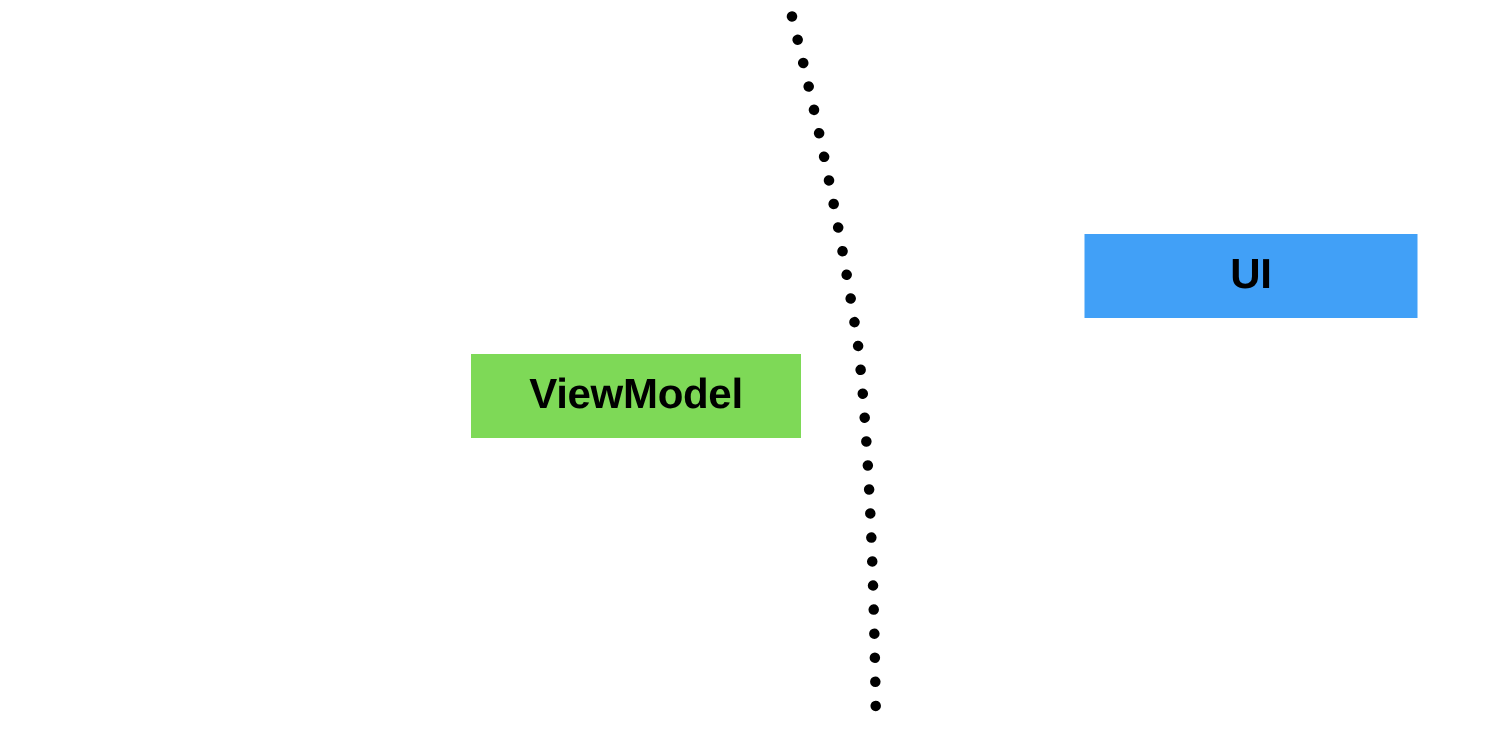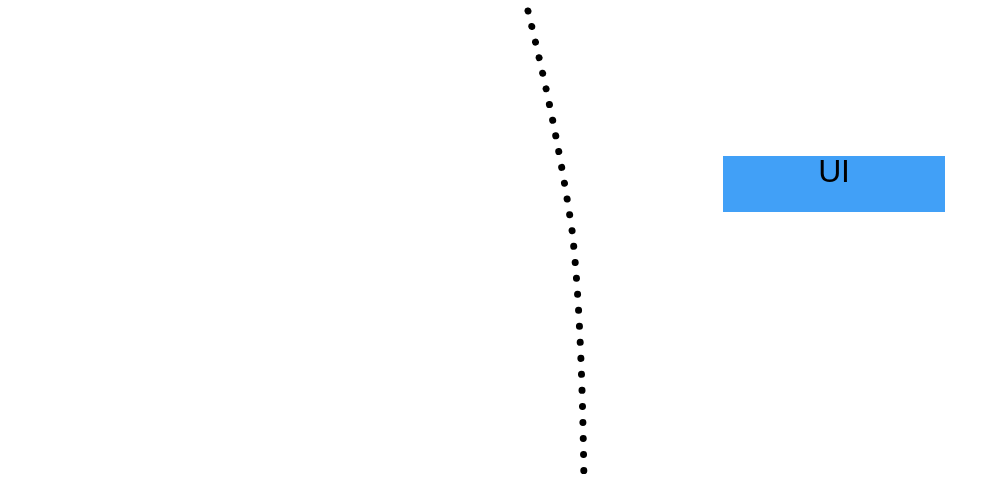--- a/index.html
+++ b/index.html
@@ -14,25 +14,26 @@
   #canvas {
     position: relative;
     width: 1004px;
     height: 492px;
     background: #ffffff;
     overflow: hidden;
   }
   .node {
     position: absolute;
     display: flex;
+    align-items: center;
     justify-content: center;
     box-sizing: border-box;
     color: #000000;
-    font-weight: normal;
-    font-size: 32px;
+    font-weight: bold;
+    font-size: 28px;
     line-height: 1;
     letter-spacing: -0.2px;
     font-family: "Liberation Sans", sans-serif;
     white-space: nowrap;
     user-select: none;
   }
   .node-label {
     display: block;
     transform: translateY(-1px);
   }
@@ -48,18 +49,21 @@
 </head>
 <body>
 
 <div id="canvas" style="width: 1004px; height: 492px; background: rgb(255, 255, 255);">
 
   <svg id="divider-layer" viewBox="0 0 1004 492" style="width: 1004px; height: 492px;">
     <path id="boundary-path" fill="none" stroke="#000000" stroke-width="7" stroke-linecap="round" stroke-dasharray="0.01 16" d="M 528 11 C 545 80, 560 150, 572 230 C 580 300, 583 400, 584 486"></path>
   </svg>
 
 
+  <div class="node" id="node-viewmodel" style="left: 314px; top: 236px; width: 220px; height: 56px; background: rgb(126, 217, 87); color: rgb(0, 0, 0);">
+    <span class="node-label">ViewModel</span>
+  </div>
 
   <div class="node" id="node-ui" style="left: 723px; top: 156px; width: 222px; height: 56px; background: rgb(65, 160, 247); color: rgb(0, 0, 0);">
     <span class="node-label">UI</span>
   </div>
 
 </div>
 
 </body></html>

